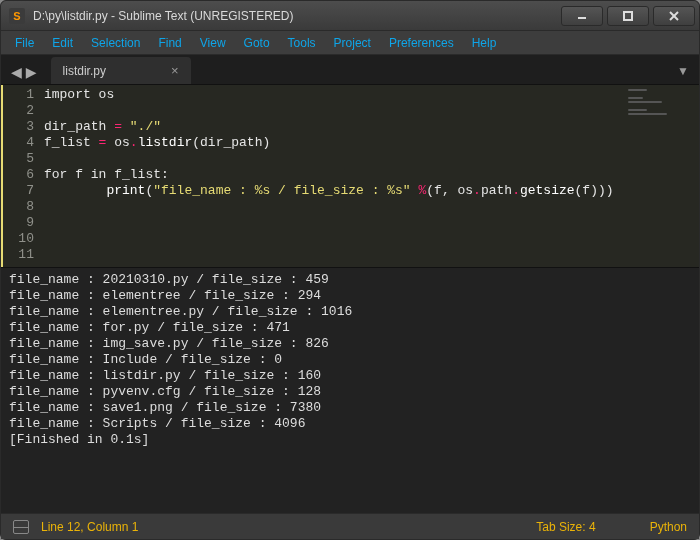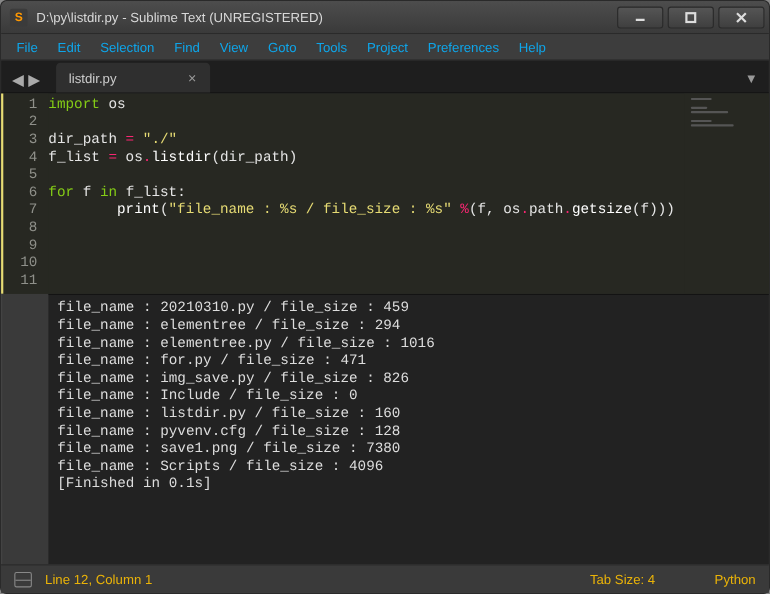--- a/index.html
+++ b/index.html
@@ -71,40 +71,39 @@
     position: relative;
   }
   .gutter {
     width: 44px; background: #272822; color: #8f908a; text-align: right;
     padding: 2px 10px 0 0; user-select: none;
     border-left: 2px solid #e6db74;
   }
   .gutter .ln { height: 16px; }
   .code { flex: 1; padding: 2px 8px 0 0; color: #f8f8f2; white-space: pre; position: relative; }
   .code .line { height: 16px; }
-  .tok-kw { color: #84cc16; }
+  .tok-kw { color: #e5e5e5; }
   .tok-fn { color: #ffffff; }
   .tok-str { color: #e6db74; }
   .tok-op { color: #f92672; }
   .tok-id { color: #e5e5e5; }
   .minimap {
     width: 80px; background: #272822; position: relative;
   }
   .minimap .blur {
     position: absolute; top: 4px; left: 6px; right: 6px;
   }
   .minimap .blur div { height: 2px; margin-bottom: 2px; background: #555; border-radius: 1px; }
 
   
   .output {
     flex: 1; background: #222; color: #ddd;
     font-family: Consolas, "Courier New", monospace; font-size: 13px; line-height: 16px;
     padding: 4px 8px; overflow: hidden;
     border-top: 1px solid #111;
-    margin-left: 43px;
   }
   .output .row { white-space: pre; }
   .output .finished { margin-top: 0; }
 
   
   .statusbar {
     height: 26px; background: #3a3a3a; border-top: 1px solid #2a2a2a;
     display: flex; align-items: center; color: #eab308; font-size: 12px;
     padding: 0 12px; gap: 12px;
   }

